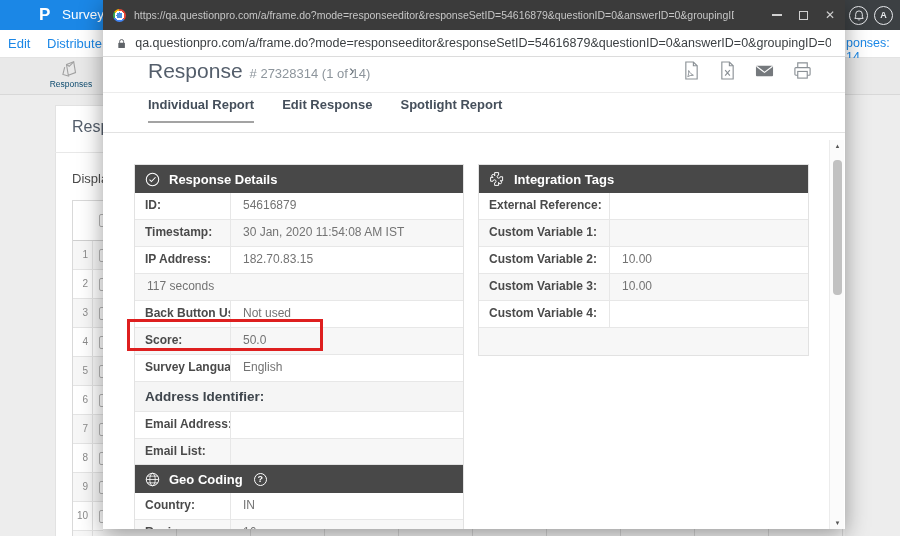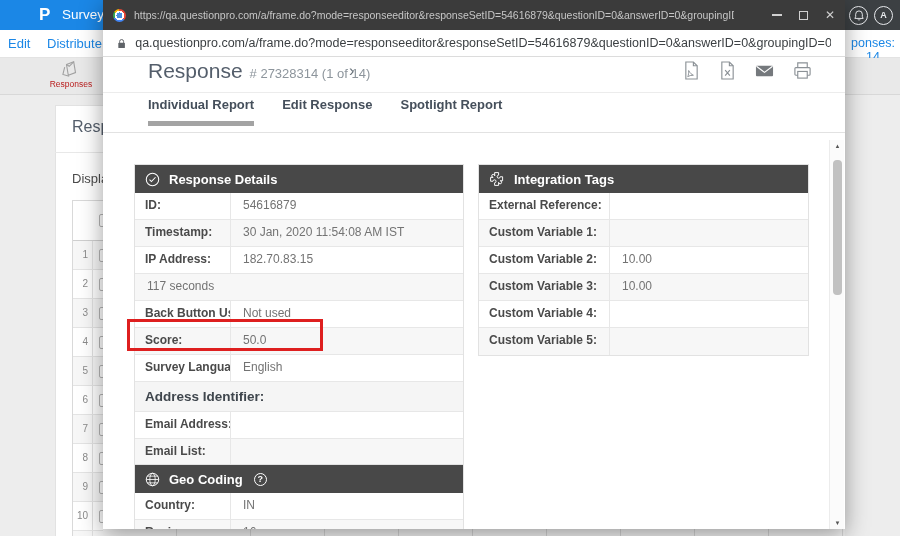--- a/index.html
+++ b/index.html
@@ -10,23 +10,23 @@
   
   .blue-bar{left:0;top:0;width:900px;height:30px;background:#1b87e6;}
   .qp-logo{left:39px;top:5px;color:#fff;font-size:17px;font-weight:700;}
   .product-menu{left:62px;top:7px;color:#fff;font-size:13.5px;}
   .caret-down{display:inline-block;margin-left:5px;width:0;height:0;border-left:4px solid transparent;border-right:4px solid transparent;border-top:5px solid #fff;vertical-align:middle;}
   .dark-corner{left:845px;top:0;width:55px;height:30px;background:#3c4043;display:flex;align-items:center;gap:6px;padding-left:4px;}
   .chrome-circle{width:19px;height:19px;border:1.5px solid #e8eaed;border-radius:50%;display:flex;align-items:center;justify-content:center;color:#e8eaed;}
   .avatar-letter{font-size:9px;font-weight:700;color:#e8eaed;}
   .menu-bar{left:0;top:30px;width:900px;height:28px;background:#fff;border-bottom:1px solid #e3e3e3;}
   .menu-link{top:6px;color:#1b87e6;font-size:13px;}
-  .count-frag{left:846px;top:6px;color:#1b87e6;font-size:12.5px;text-align:center;}
+  .count-frag{left:846px;top:6px;color:#1b87e6;font-size:12.5px;}
   .toolbar{left:0;top:58px;width:900px;height:37px;background:#e9e9e9;border-bottom:1px solid #d8d8d8;}
-  .tb-item{left:40px;top:2px;width:62px;text-align:center;color:#b91c1c;}
+  .tb-item{left:40px;top:2px;width:62px;text-align:center;color:#0c4a6e;}
   .tb-item .lbl{font-size:8.5px;display:block;margin-top:1px;}
   .panel{left:55px;top:105px;width:790px;height:431px;background:#fff;border:1px solid #e2e2e2;border-bottom:none;}
   .panel-heading{left:72px;top:118px;font-size:16px;color:#545e6b;}
   .panel-divider{left:55px;top:152px;width:790px;height:1px;background:#e8e8e8;}
   .display-frag{left:72px;top:171px;font-size:13px;color:#4a4a4a;}
   .bgtable{left:72px;top:200px;width:60px;border:1px solid #d9d9d9;background:#fff;}
   .bghead{height:40px;border-bottom:1px solid #cfcfcf;position:relative;}
   .bgrow{height:29px;border-bottom:1px solid #e4e4e4;position:relative;}
   .bgrow.shaded{background:#f7f7f7;}
   .bgnum{position:absolute;left:0;top:0;width:20px;height:100%;border-right:1px solid #e0e0e0;font-size:10px;color:#8a8a8a;text-align:right;padding:8px 4px 0 0;}
@@ -49,21 +49,21 @@
   .addressbar{left:0;top:30px;width:742px;height:27px;background:#ffffff;border-bottom:1px solid #dcdcdc;display:flex;align-items:center;padding:0 14px;}
   .addr-url{color:#3c4043;font-size:12.5px;white-space:nowrap;overflow:hidden;margin-left:9px;}
 
   .modal-title{left:45px;top:59px;font-size:21px;color:#545e6b;}
   .modal-subtitle{font-size:13px;color:#8d959c;margin-left:7px;}
   .next-chevron{left:246px;top:63px;font-size:16px;color:#6a737b;line-height:16px;}
   .export-icons{left:580px;top:61px;display:flex;gap:19px;color:#8b9196;}
   .hdr-divider{left:0;top:92px;width:742px;height:1px;background:#ececec;}
   .tabs{left:45px;top:97px;display:flex;gap:28px;}
   .tab{font-size:13px;font-weight:700;color:#454f5b;padding-bottom:9px;}
-  .tab.active{border-bottom:5px solid #a3a3a3;}
+  .tab.active{border-bottom:2px solid #a3a3a3;}
   .tabs-divider{left:0;top:132px;width:742px;height:1px;background:#e2e2e2;}
 
   .dtable{background:#fff;border:1px solid #e2e2e2;font-size:12px;}
   .dtable-left{left:31px;top:164px;width:330px;}
   .dtable-right{left:375px;top:164px;width:331px;}
   .dtable-geo{left:31px;top:464px;width:330px;}
   .sect-head{height:28px;background:#484848;color:#fff;display:flex;align-items:center;gap:9px;padding:0 10px;font-size:13px;font-weight:700;}
   .drow{height:27px;display:flex;border-bottom:1px solid #e7e7e7;}
   .drow:last-child{border-bottom:none;}
   .drow.shaded{background:#f7f7f7;}
@@ -327,21 +327,20 @@
         </div>
       <div class="drow shaded">
           <span class="dlabel">Custom Variable 3:</span>
           <span class="dvalue">10.00</span>
         </div>
       <div class="drow">
           <span class="dlabel">Custom Variable 4:</span>
           <span class="dvalue"></span>
         </div>
       <div class="drow shaded">
-          <span class="dlabel">Custom Variable 5:</span>
           <span class="dvalue"></span>
         </div>
     </div>
 
     <div class="abs score-box"></div>
 
     <div class="abs pscroll">
       <span class="arr" style="top:3px;">▲</span>
       <span class="thumb"></span>
       <span class="arr" style="bottom:3px;">▼</span>

